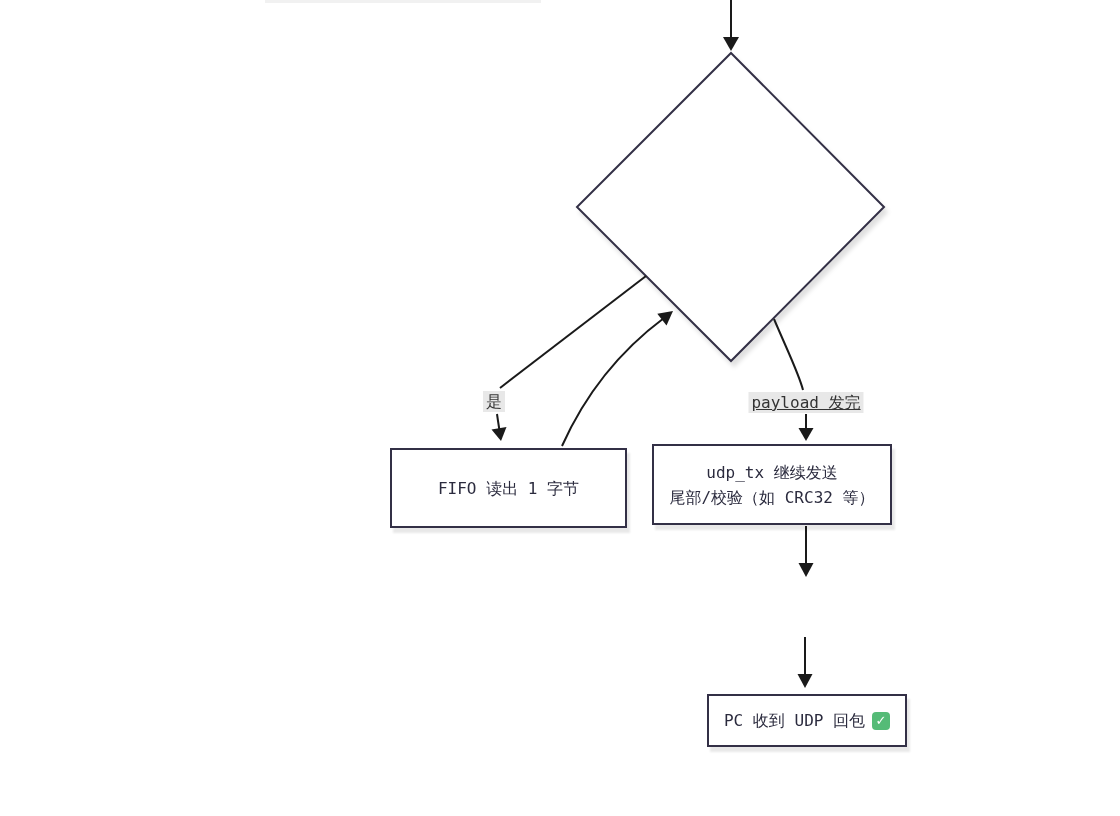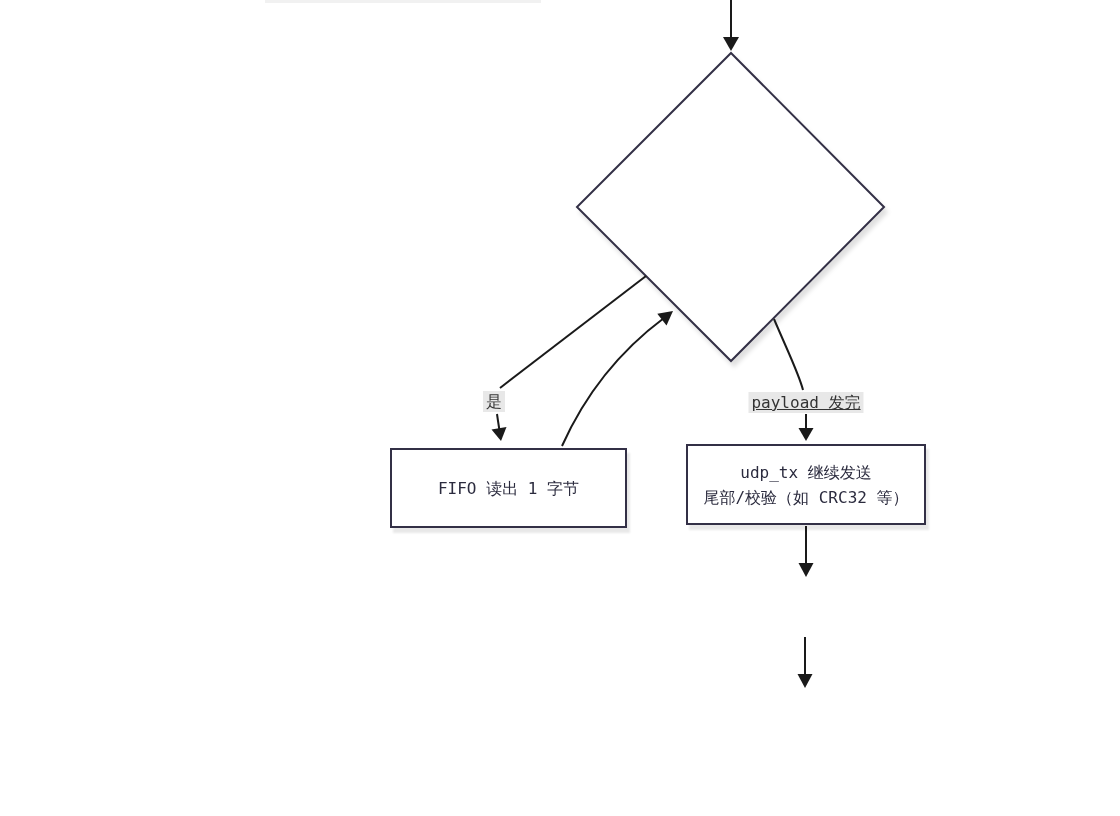--- a/index.html
+++ b/index.html
@@ -144,20 +144,26 @@
   <div class="diamond-text">
   </div>
 
   <div class="edge-label" style="left:494px; top:391px;">是</div>
   <div class="edge-label" style="left:806px; top:392px;text-decoration:underline;">payload 发完</div>
 
   <div class="node" style="left:390px; top:448px; width:237px; height:80px;">
     <div>FIFO 读出 1 字节</div>
   </div>
 
-  <div class="node" style="left:686px; top:444px; width:240px; height:81px;">
+  <div class="node" style="left:652px; top:444px; width:240px; height:81px;">
     <div>udp_tx 继续发送</div>
     <div>尾部/校验（如 CRC32 等）</div>
   </div>
 
 
+  <div class="node" style="left:707px; top:694px; width:200px; height:53px;">
+    <div class="node-row">
+      <span>PC 收到 UDP 回包</span>
+      <span class="check-icon">✓</span>
+    </div>
+  </div>
 
 </div>
 
 </body></html>

